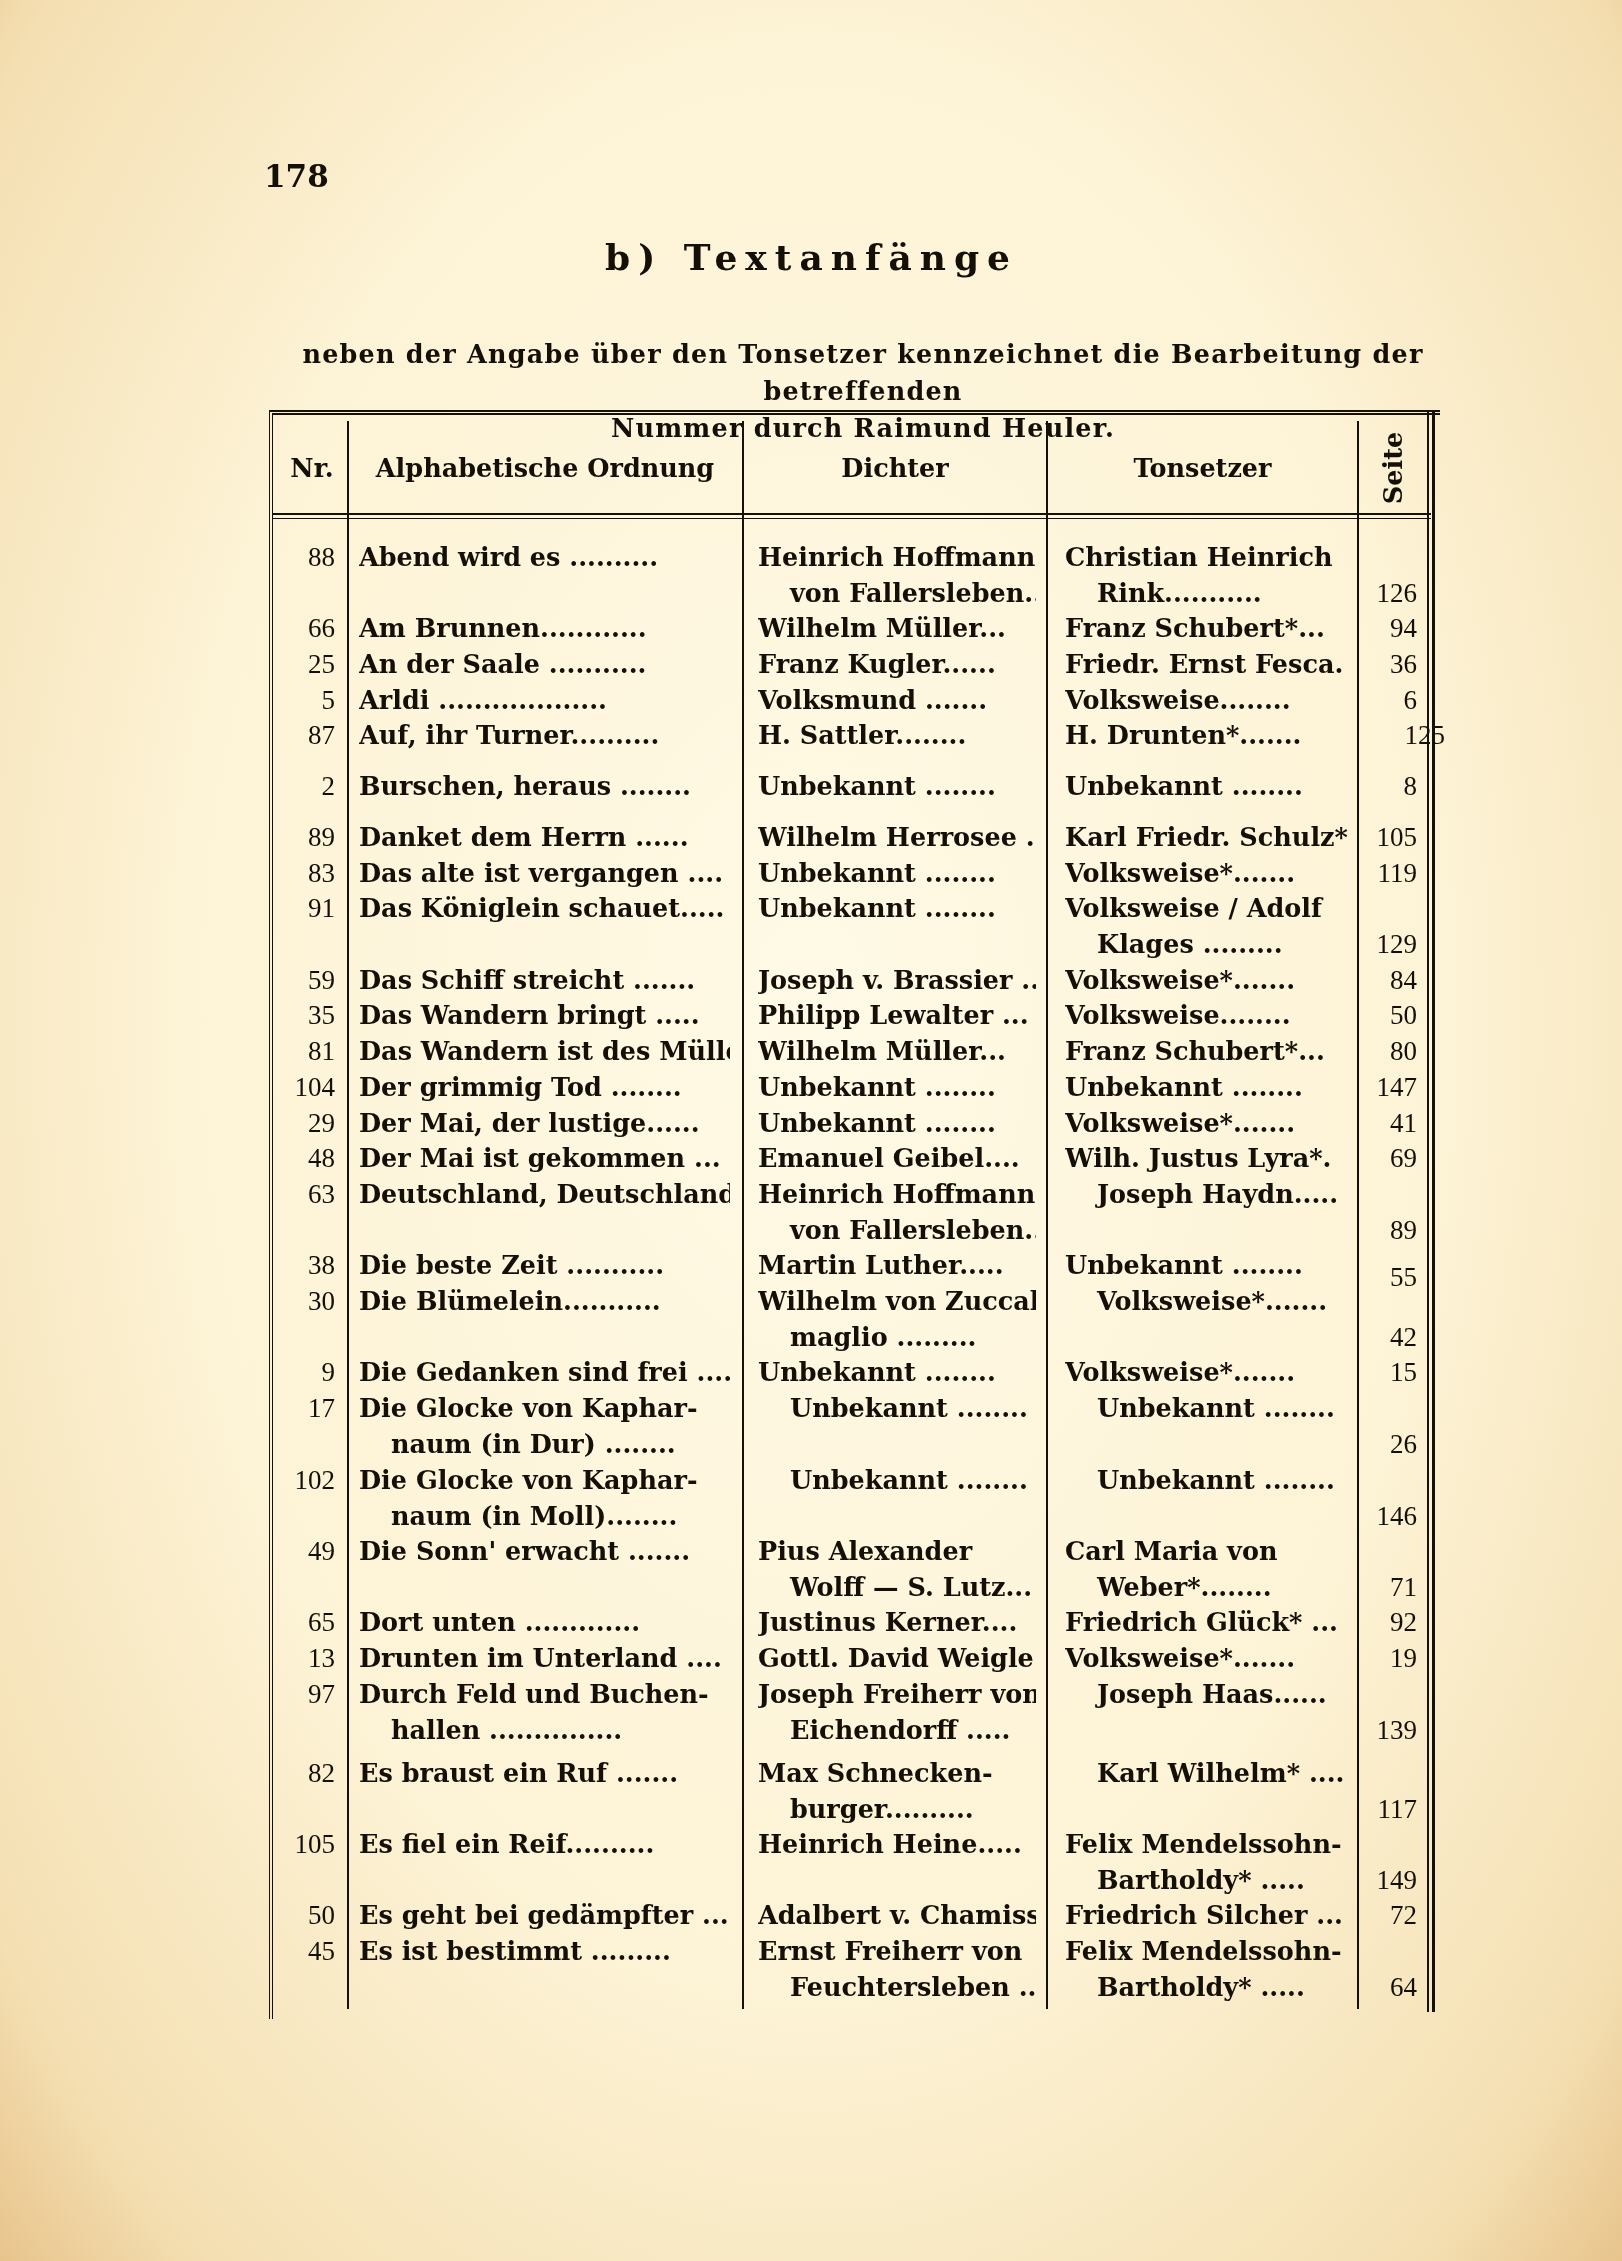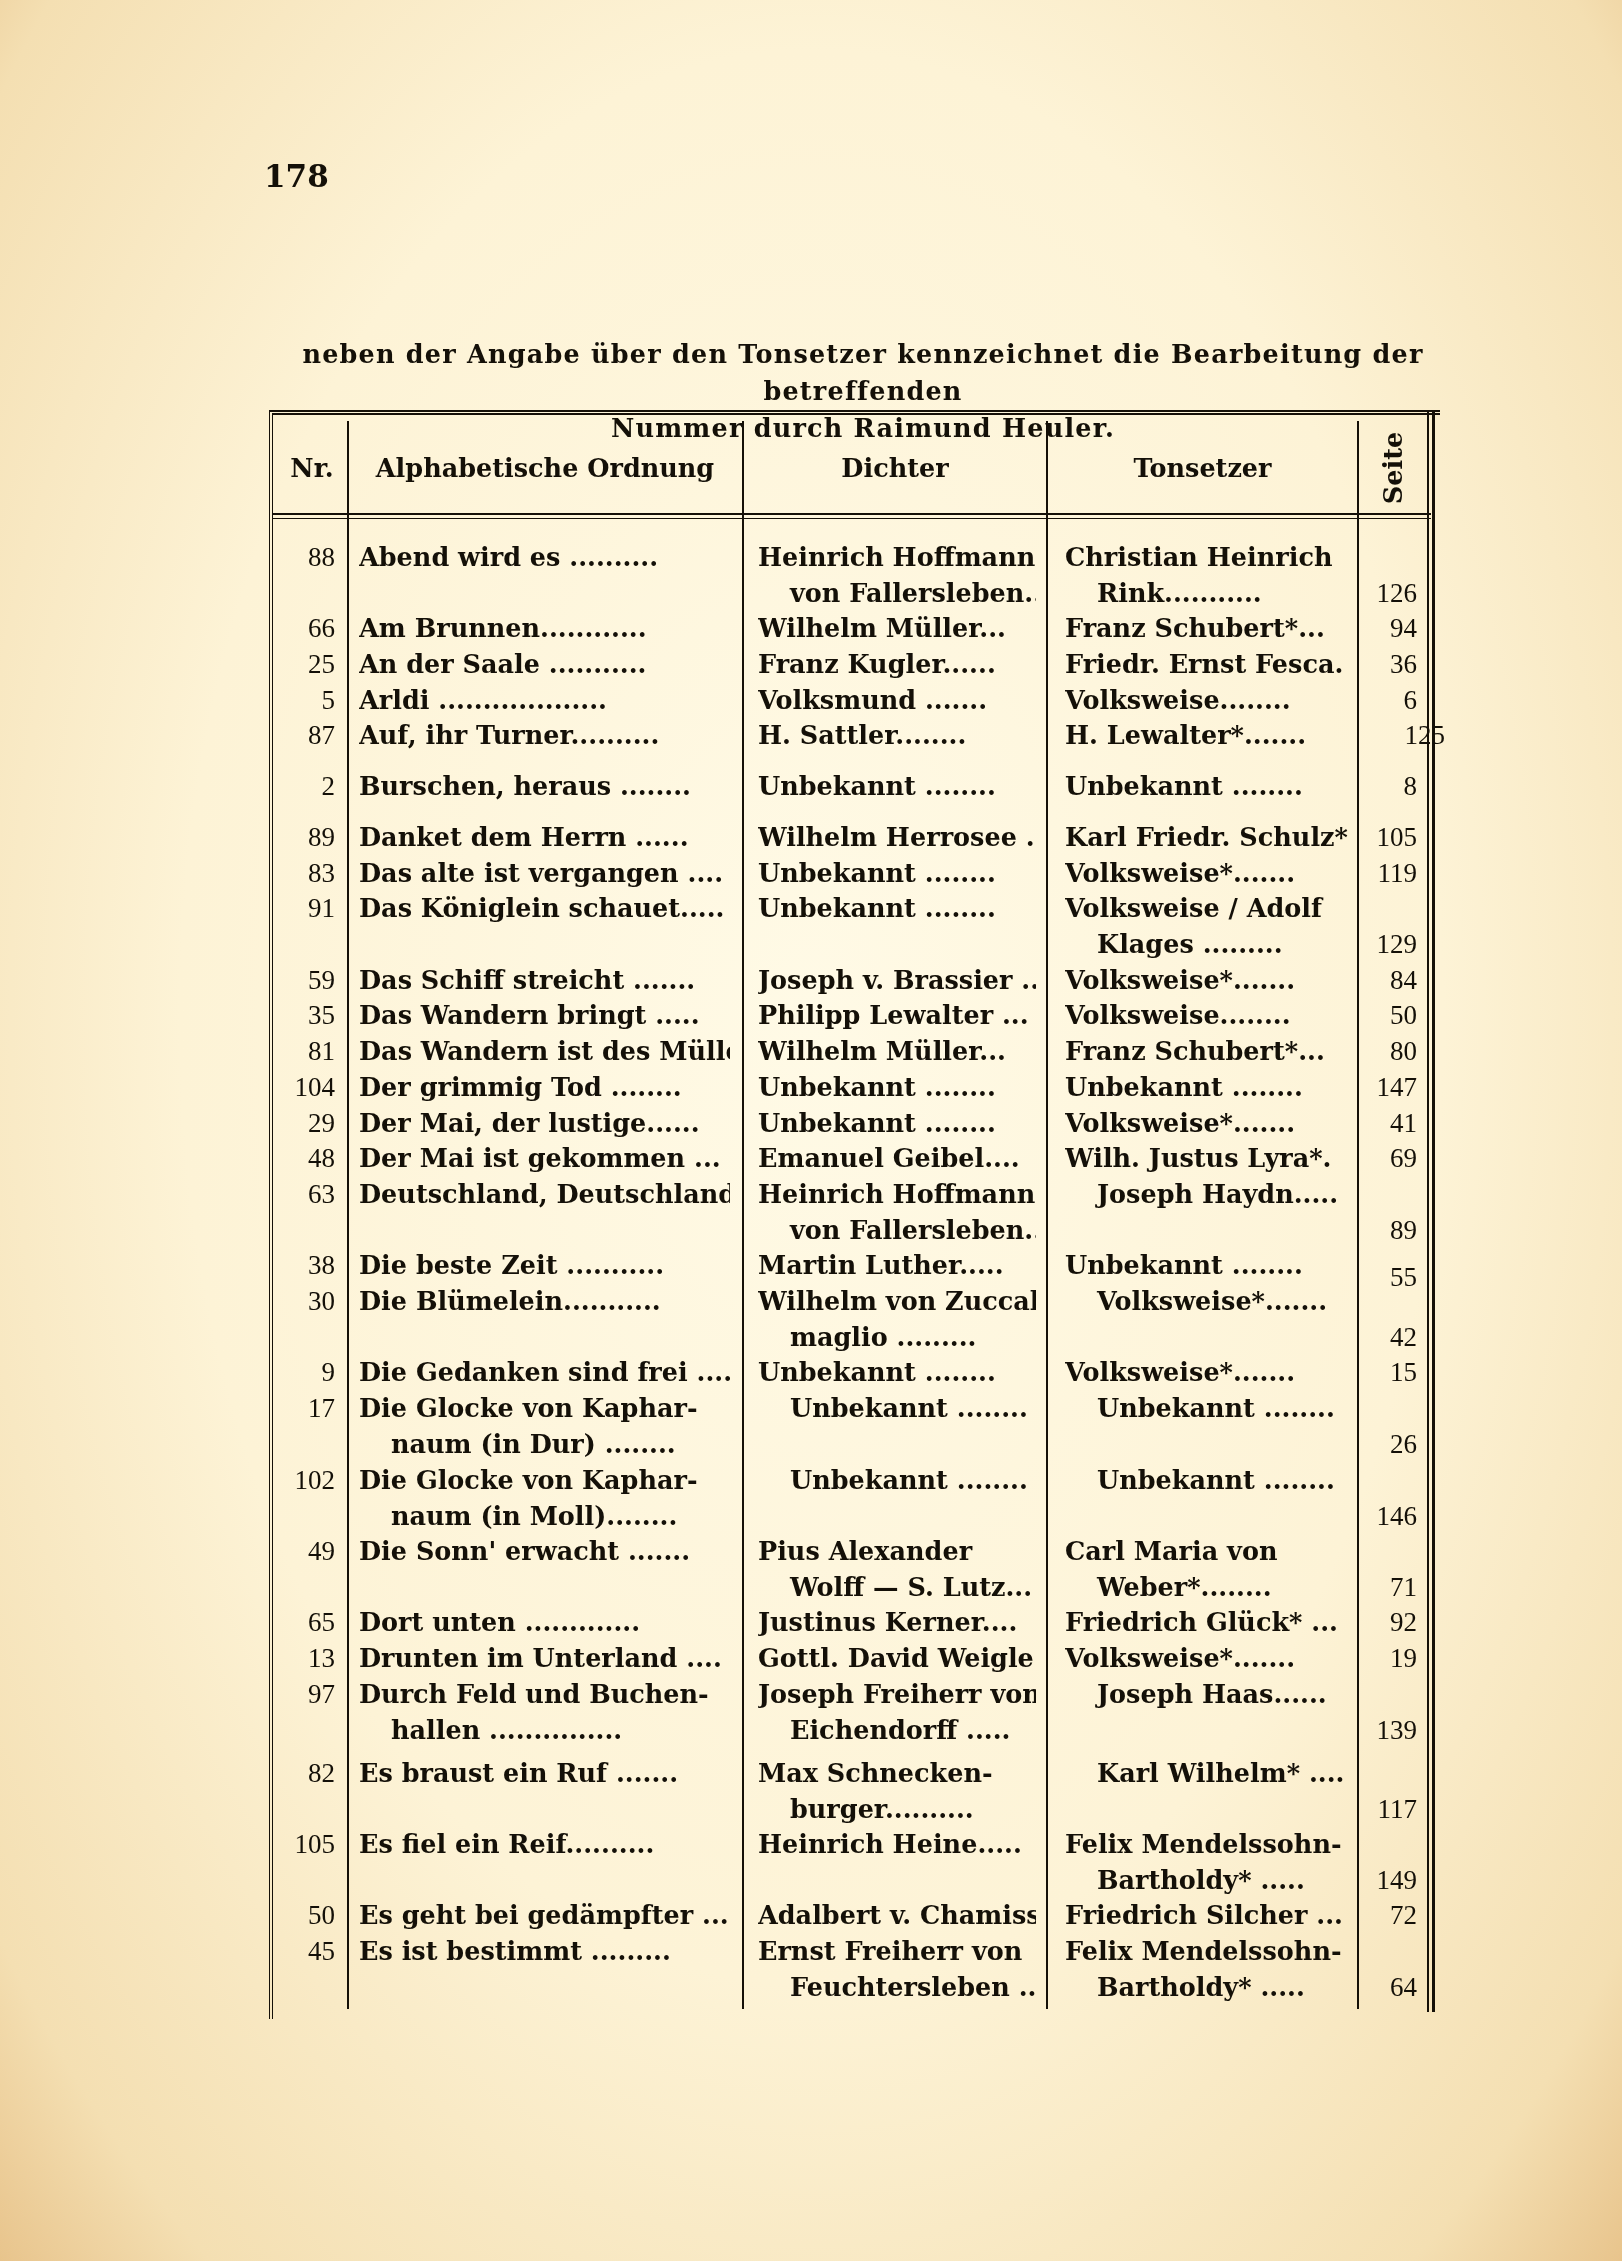--- a/index.html
+++ b/index.html
@@ -61,20 +61,21 @@
   .col-poet { left: 758px; width: 278px; }
   .col-comp { left: 1065px; width: 284px; }
   .line { display: block; overflow: hidden; }
   .line.indent { padding-left: 32px; }
 </style>
 </head>
 <body>
 
 <div class="page">
   <div class="page-number">178</div>
+  <div class="title">b) Textanfänge</div>
   <div class="subtitle">
     <div>neben der Angabe über den Tonsetzer kennzeichnet die Bearbeitung der betreffenden</div>
     <div>Nummer durch Raimund Heuler.</div>
   </div>
 
   <div class="frame"></div>
   <div class="frame-right"></div>
   <div class="header-rule"></div>
 
   <div class="vline" style="left:347px; top:421px; height:1588px;"></div>
@@ -116,21 +117,21 @@
         <div class="cell nr" style="top: 0px;">5</div>
         <div class="cell col-title" style="top: 0px;"><span class="line">Arldi ...................</span></div>
         <div class="cell col-poet" style="top: 0px;"><span class="line">Volksmund .......</span></div>
         <div class="cell col-comp" style="top: 0px;"><span class="line">Volksweise........</span></div>
         <div class="cell seite" style="top: 0px;">6</div>
       </div>
       <div class="row" style="top: 717px;">
         <div class="cell nr" style="top: 0px;">87</div>
         <div class="cell col-title" style="top: 0px;"><span class="line">Auf, ihr Turner..........</span></div>
         <div class="cell col-poet" style="top: 0px;"><span class="line">H. Sattler........</span></div>
-        <div class="cell col-comp" style="top: 0px;"><span class="line">H. Lewalter*.......</span></div>
+        <div class="cell col-comp" style="top: 0px;"><span class="line">H. Drunten*.......</span></div>
         <div class="cell seite" style="top: 0px; padding-left: 28px;">125</div>
       </div>
       <div class="row" style="top: 768px;">
         <div class="cell nr" style="top: 0px;">2</div>
         <div class="cell col-title" style="top: 0px;"><span class="line">Burschen, heraus ........</span></div>
         <div class="cell col-poet" style="top: 0px;"><span class="line">Unbekannt ........</span></div>
         <div class="cell col-comp" style="top: 0px;"><span class="line">Unbekannt ........</span></div>
         <div class="cell seite" style="top: 0px;">8</div>
       </div>
       <div class="row" style="top: 819px;">

